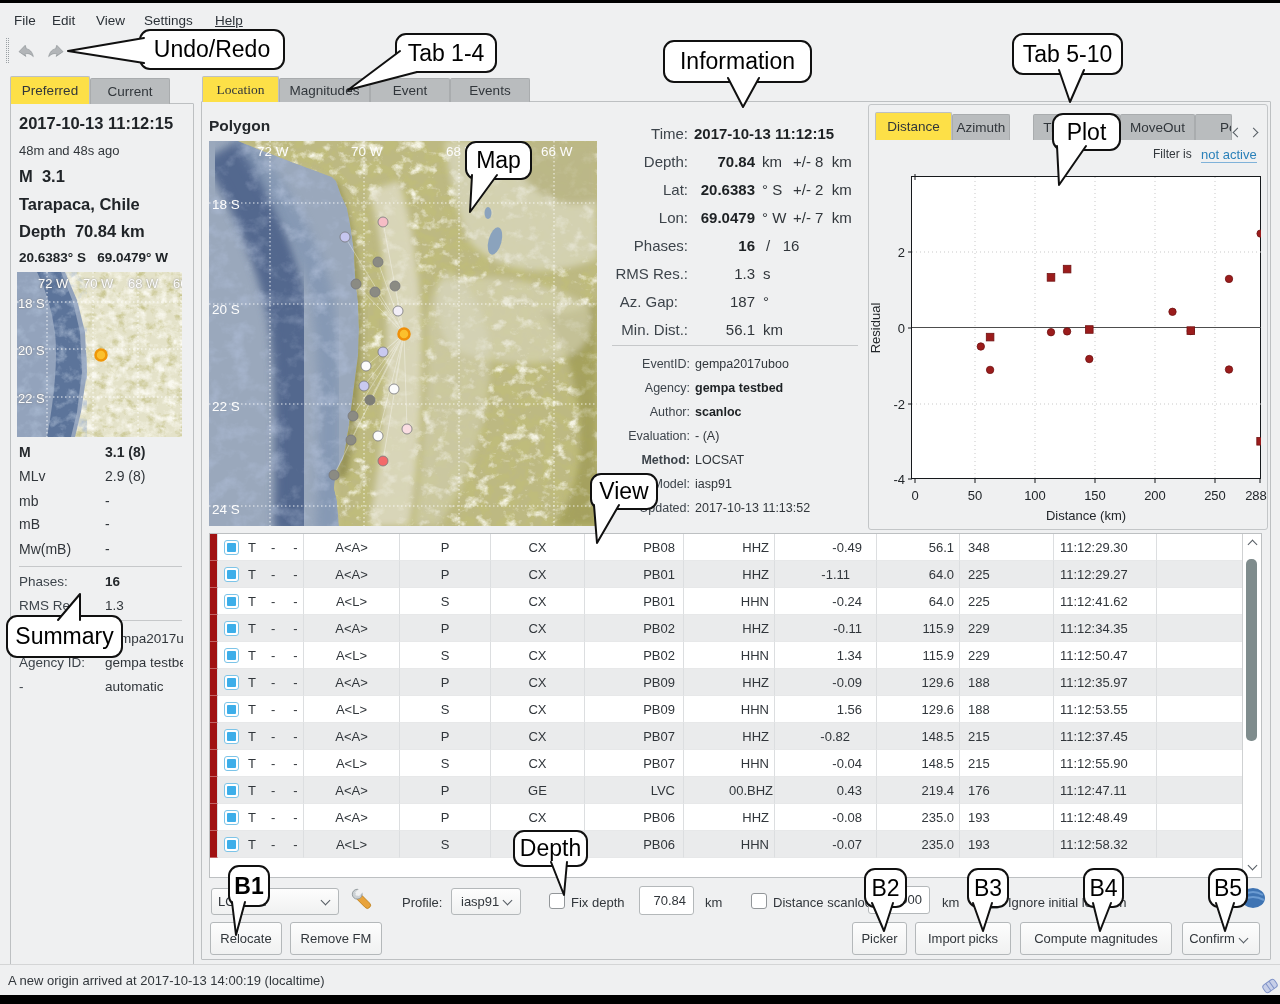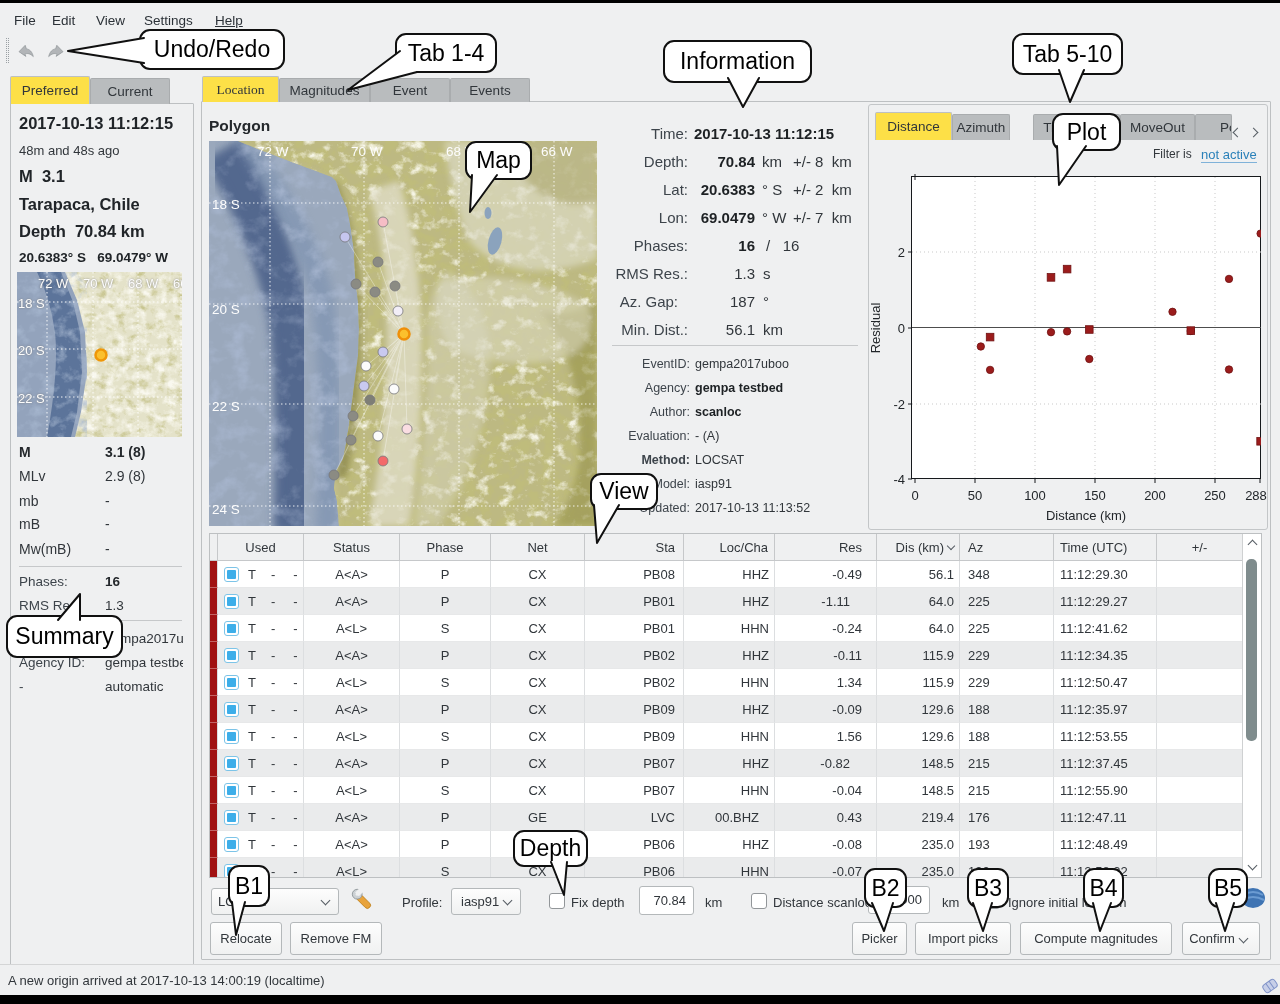--- a/index.html
+++ b/index.html
@@ -375,34 +375,20 @@
     <circle cx="307.5" cy="151.8" r="3.7"></circle>
     <circle cx="325.8" cy="171" r="3.7"></circle>
     <rect x="322.0" y="166.8" width="7.6" height="7.6"></rect>
     <circle cx="364" cy="118.9" r="3.7"></circle>
     <circle cx="364" cy="209.5" r="3.7"></circle>
     <circle cx="395.6" cy="73.6" r="3.7"></circle>
     <rect x="391.8" y="277.5" width="7.6" height="7.6"></rect>
   </g>
 </svg>
 <div class="abs" style="left:209px;top:533px;width:1053px;height:345px;border:1px solid #bdc0c2;background:#fff;overflow:hidden;">
-<div class="trow thead">
-      <div style="width:8px;background:#eff0f1;"></div>
-      <div style="width:86px;">Used</div>
-      <div style="width:96px;">Status</div>
-      <div style="width:91px;">Phase</div>
-      <div style="width:94px;">Net</div>
-      <div style="width:99px;justify-content:flex-end;padding-right:8px;">Sta</div>
-      <div style="width:91px;justify-content:flex-end;padding-right:6px;">Loc/Cha</div>
-      <div style="width:102px;justify-content:flex-end;padding-right:14px;">Res</div>
-      <div style="width:83px;justify-content:flex-end;padding-right:5px;">Dis (km) <span class="chev" style="width:6px;height:6px;margin:0 0 3px 4px;"></span></div>
-      <div style="width:94px;justify-content:flex-start;padding-left:8px;">Az</div>
-      <div style="width:103px;justify-content:flex-start;padding-left:6px;">Time (UTC)</div>
-      <div style="width:85px;border-right:none;">+/-</div>
-    </div>
 <div class="trow" style="background:#ffffff;">
       <div style="width:8px;background:#a11212;border-bottom:1px solid rgba(255,255,255,0.35);"></div>
       <div style="width:86px;justify-content:flex-start;padding-left:6px;">
         <span class="tcb">
           <span></span>
         </span>
         <span style="margin-left:9px;">T</span>
         <span style="margin-left:15px;">-</span>
         <span style="margin-left:18px;">-</span>
       </div>
@@ -592,21 +578,21 @@
           <span></span>
         </span>
         <span style="margin-left:9px;">T</span>
         <span style="margin-left:15px;">-</span>
         <span style="margin-left:18px;">-</span>
       </div>
       <div style="width:96px;">A&lt;A&gt;</div>
       <div style="width:91px;">P</div>
       <div style="width:94px;">GE</div>
       <div style="width:99px;justify-content:flex-end;padding-right:8px;">LVC</div>
-      <div style="width:91px;justify-content:flex-end;padding-right:15px;text-align:right;">00.BHZ</div>
+      <div style="width:91px;justify-content:flex-end;padding-right:1px;text-align:right;">00.BHZ</div>
       <div style="width:102px;justify-content:flex-end;padding-right:14px;">0.43</div>
       <div style="width:83px;justify-content:flex-end;padding-right:5px;">219.4</div>
       <div style="width:94px;justify-content:flex-start;padding-left:8px;">176</div>
       <div style="width:103px;justify-content:flex-start;padding-left:6px;">11:12:47.11</div>
       <div style="width:85px;border-right:none;"></div>
     </div>
 <div class="trow" style="background:#ffffff;">
       <div style="width:8px;background:#a11212;border-bottom:1px solid rgba(255,255,255,0.35);"></div>
       <div style="width:86px;justify-content:flex-start;padding-left:6px;">
         <span class="tcb">
@@ -699,21 +685,21 @@
 
 <div class="co" style="left:139px;top:29px;width:146px;height:41px;">Undo/Redo</div>
 <div class="co" style="left:395px;top:33px;width:102px;height:40px;">Tab 1-4</div>
 <div class="co" style="left:663px;top:40px;width:149px;height:43px;">Information</div>
 <div class="co" style="left:1012px;top:33px;width:111px;height:42px;">Tab 5-10</div>
 <div class="co" style="left:465px;top:141px;width:67px;height:39px;">Map</div>
 <div class="co" style="left:1052px;top:113px;width:69px;height:38px;">Plot</div>
 <div class="co" style="left:590px;top:473px;width:68px;height:37px;">View</div>
 <div class="co" style="left:6px;top:615px;width:117px;height:43px;">Summary</div>
 <div class="co" style="left:513px;top:830px;width:75px;height:37px;">Depth</div>
-<div class="co" style="left:228px;top:865px;width:42px;height:42px;">B1</div>
+<div class="co" style="left:228px;top:865px;width:42px;height:42px;font-weight:bold;">B1</div>
 <div class="co" style="left:864px;top:868px;width:43px;height:40px;">B2</div>
 <div class="co" style="left:967px;top:868px;width:42px;height:40px;">B3</div>
 <div class="co" style="left:1083px;top:868px;width:41px;height:40px;">B4</div>
 <div class="co" style="left:1208px;top:868px;width:40px;height:40px;">B5</div>
 <svg class="abs" style="left:0;top:0;z-index:51;pointer-events:none;" width="1280" height="1004" viewBox="0 0 1280 1004">
   <g fill="#ffffff" stroke="#101010" stroke-width="2" stroke-linejoin="round" stroke-linecap="round">
     <path d="M144,38 L68,51 L144,63"></path>
     <path d="M400,51 L348,90 L417,72"></path>
     <path d="M728,78 L743,107 L759,78"></path>
     <path d="M1059,70 L1070,102 L1084,70"></path>

